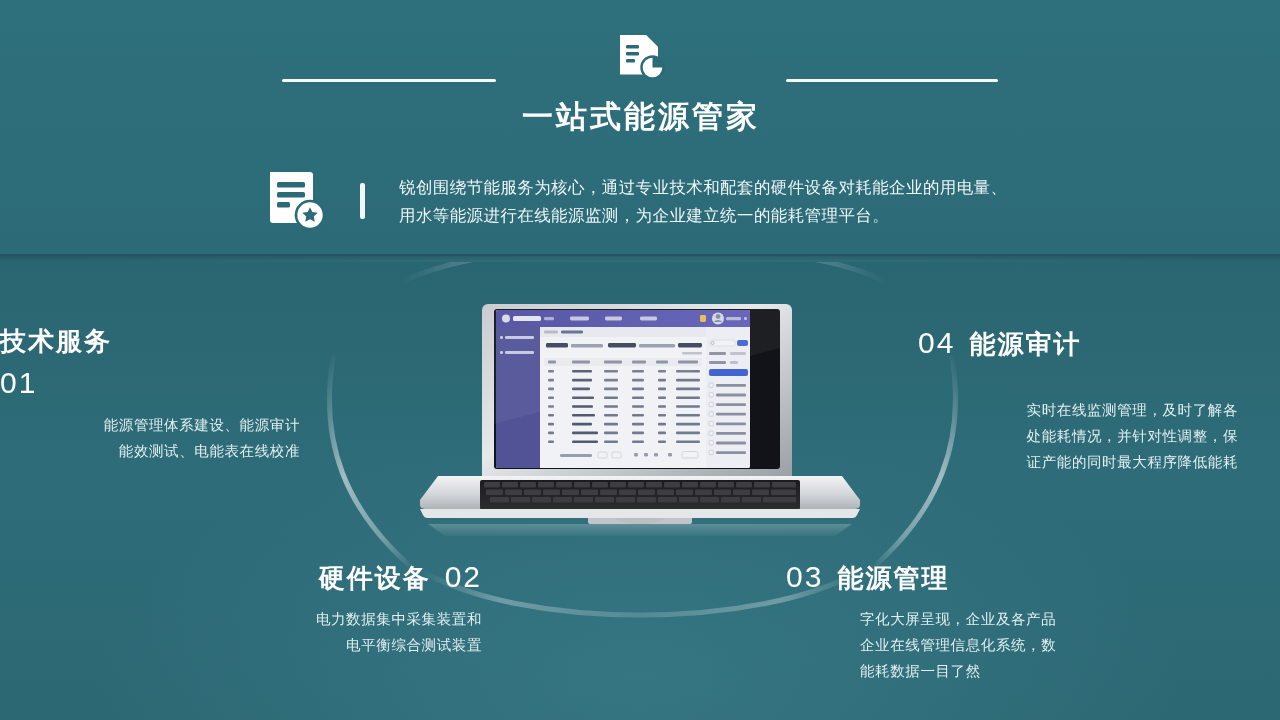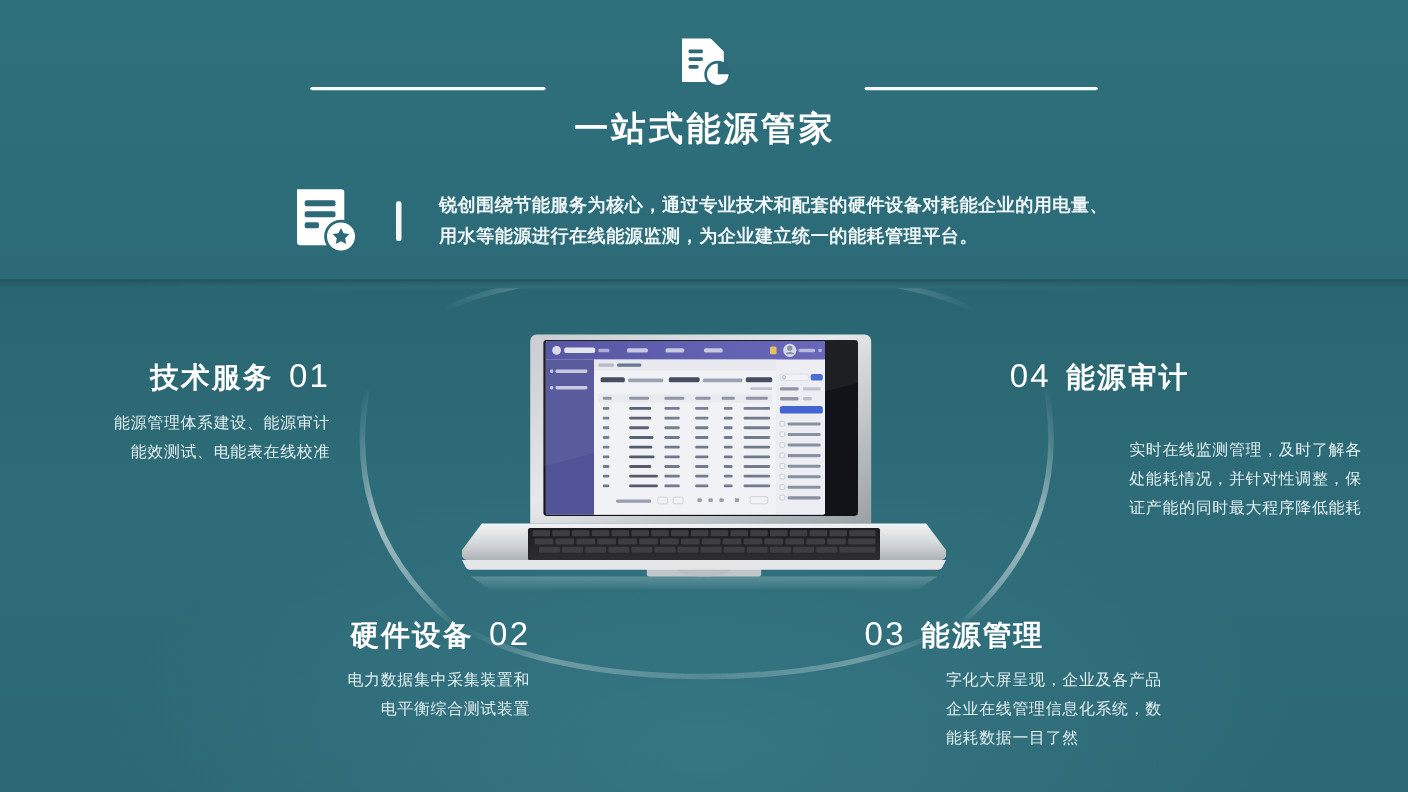--- a/index.html
+++ b/index.html
@@ -58,21 +58,21 @@
   }
   .doc-star-icon { width:70px; height:70px; flex:0 0 70px; }
   .intro-sep {
     width:5px; height:36px; background:#ffffff; border-radius:2px;
     margin-left:28px; margin-right:34px; flex:0 0 5px; opacity:.95;
   }
   .intro-text {
     color:#eef6f7; font-size:16.5px; line-height:1.72;
     letter-spacing:.4px; font-weight:normal;
   }
-  .intro-text div { white-space:nowrap;font-weight:bold; }
+  .intro-text div { white-space:nowrap; }
 
   
   .arcs { position:absolute; left:0; top:262px; width:1280px; height:458px; }
 
   
   .laptop { position:absolute; left:420px; top:296px; width:440px; height:240px; }
 
   
   .q { position:absolute; }
   .q-head {
@@ -81,21 +81,21 @@
     line-height:1;
   }
   .q-num { font-size:30px; font-weight:normal; letter-spacing:2px; }
   .q-body {
     margin-top:15px; color:#e3eff1; font-size:14.5px; line-height:1.78;
     letter-spacing:.6px;
   }
   .q-body div { white-space:nowrap;padding-left:22px; }
 
   .q1 { left:0px; top:328px; width:330px; text-align:right; padding-right:30px; }
-  .q1 .q-head { justify-content:flex-end; }
+  .q1 .q-head { justify-content:flex-end;flex-direction:column; }
 
   .q4 { left:918px; top:328px; width:362px; text-align:left; }
   .q4 .q-head { justify-content:flex-start; }
   .q4 .q-body { text-align:right; padding-right:42px;margin-top:40px; }
 
   .q2 { left:0px; top:562px; width:510px; text-align:right; padding-right:28px; }
   .q2 .q-head { justify-content:flex-end; }
 
   .q3 { left:786px; top:562px; width:420px; text-align:left; }
   .q3 .q-head { justify-content:flex-start; }

